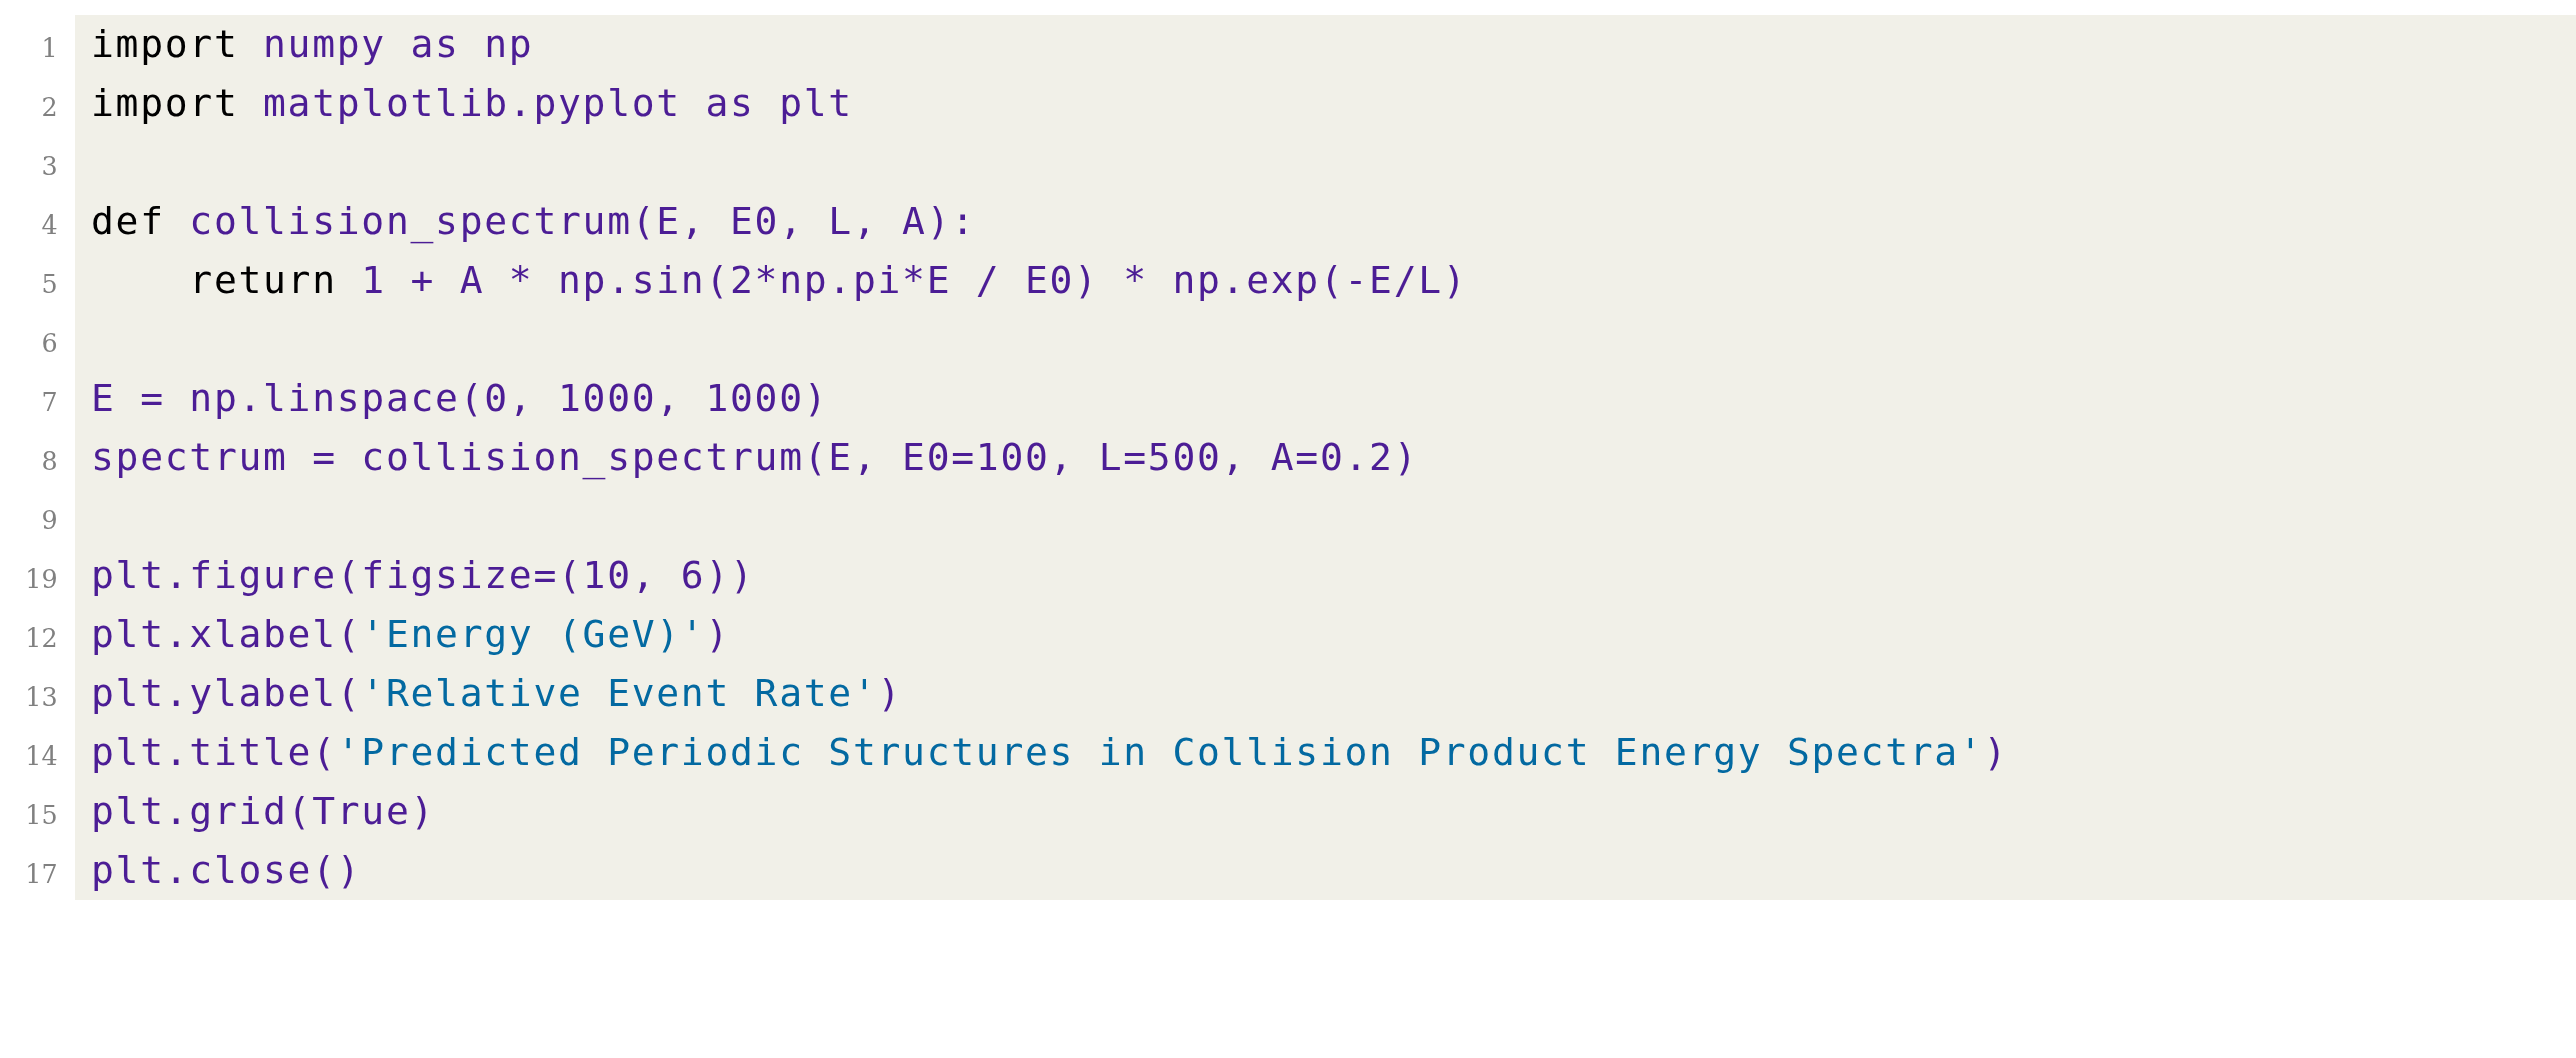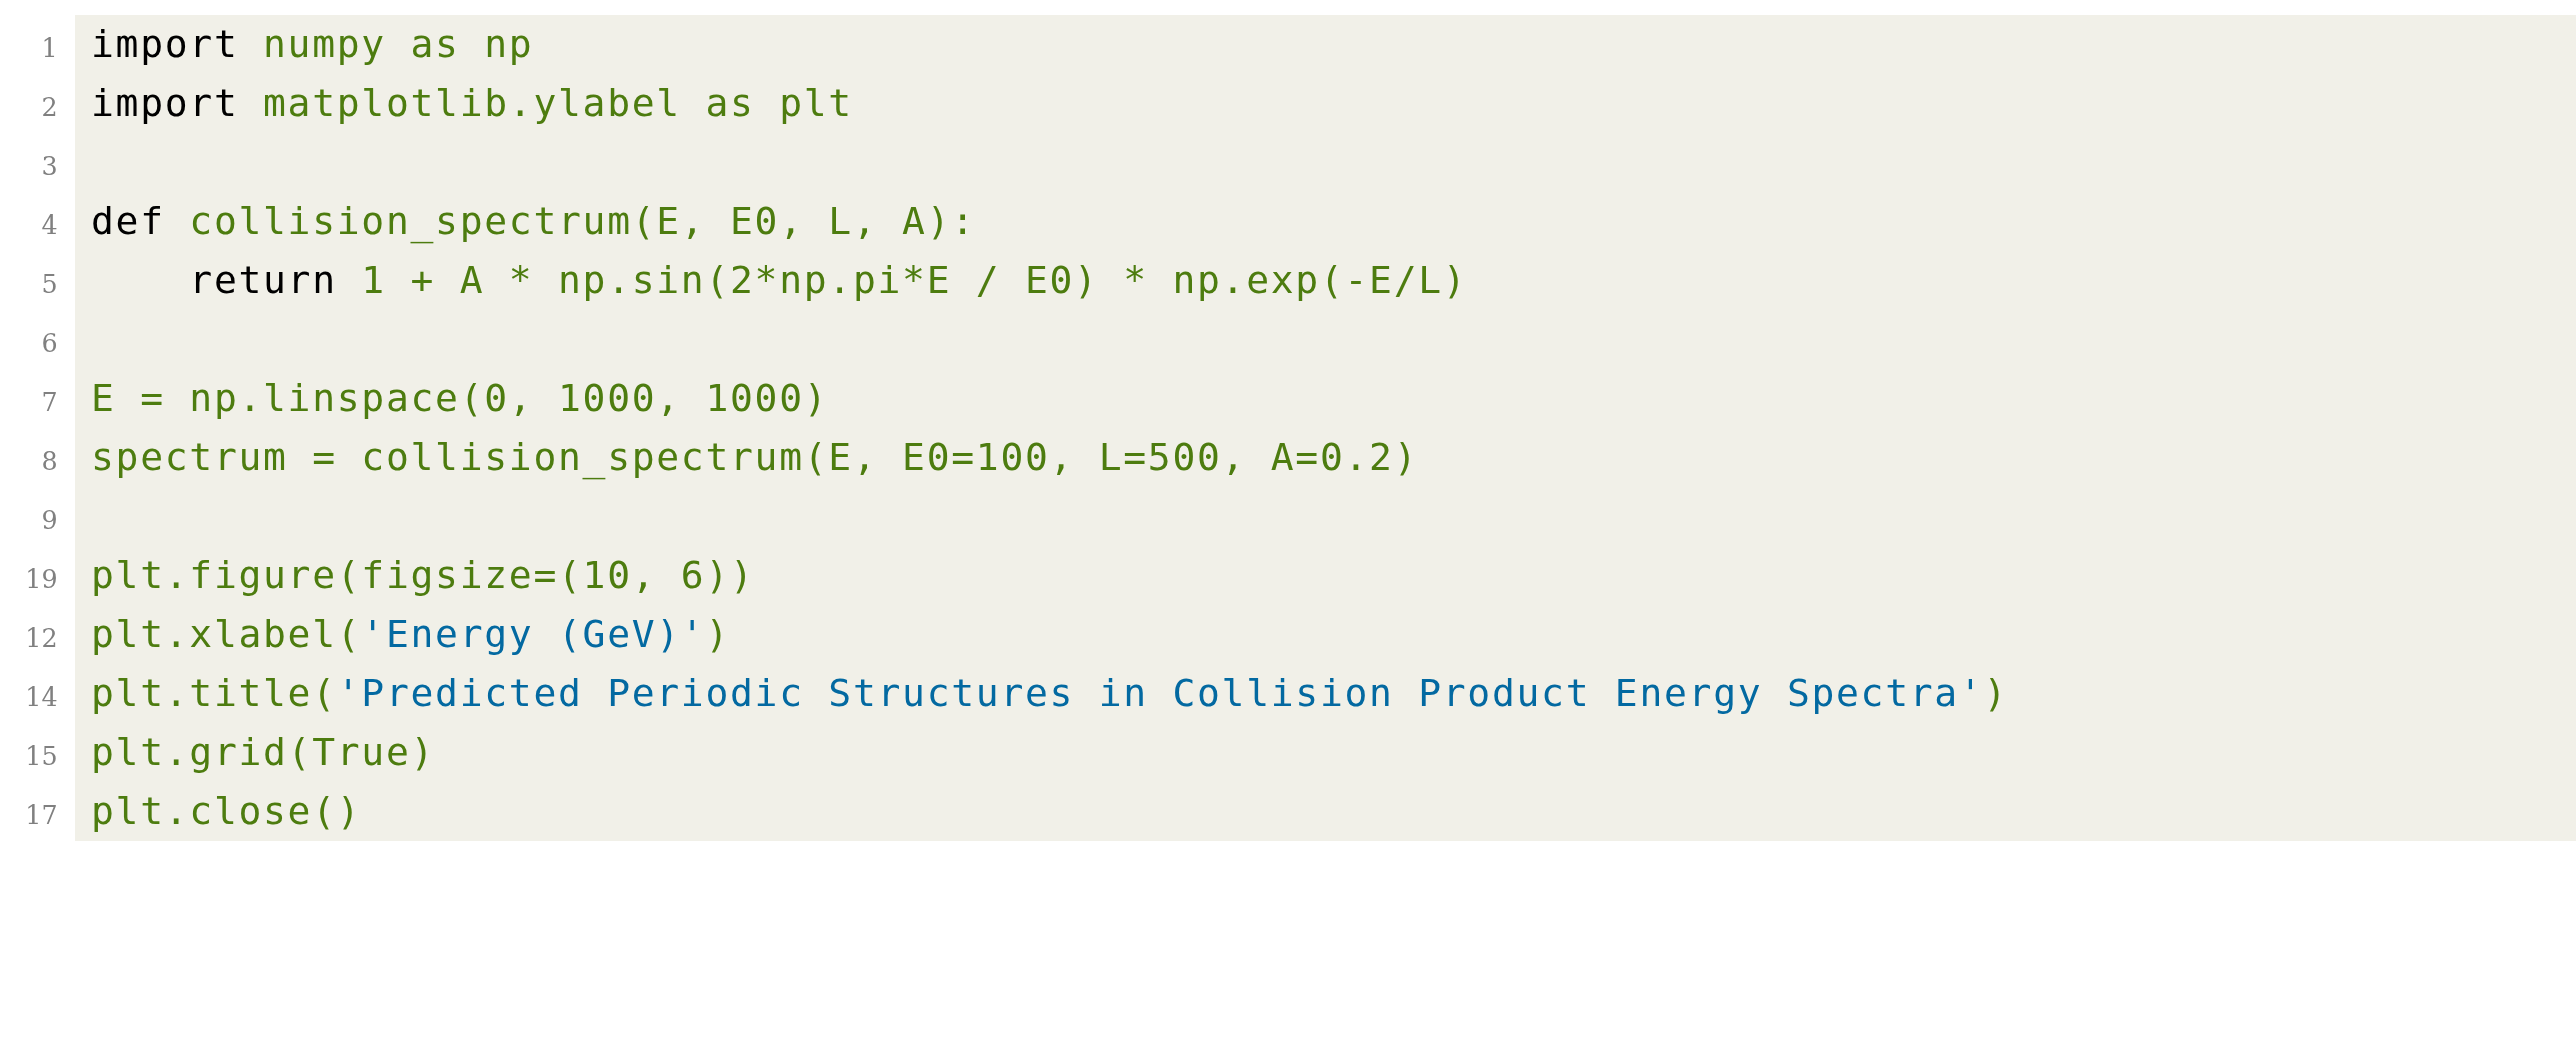--- a/index.html
+++ b/index.html
@@ -58,36 +58,37 @@
     letter-spacing: 1.7px;
     color: #000000;
     padding-left: 16px;
     box-sizing: border-box;
     min-height: 59px;
   }
 
   
   .kw  { color: #000000; }   
   .str { color: #0369a1; }   
-  .pl  { color: #4d7c0f; }   
+  .pl  { color: #4c1d95; }   
 </style>
 </head>
 <body>
 
 <div id="listing">
   <div class="code-block" id="code-block">
       <div class="line"><div class="gutter">1</div><div class="code"><span class="kw">import</span><span class="pl"> numpy as np</span></div></div>
-      <div class="line"><div class="gutter">2</div><div class="code"><span class="kw">import</span><span class="pl"> matplotlib.ylabel as plt</span></div></div>
+      <div class="line"><div class="gutter">2</div><div class="code"><span class="kw">import</span><span class="pl"> matplotlib.pyplot as plt</span></div></div>
       <div class="line"><div class="gutter">3</div><div class="code"><span class="pl">&nbsp;</span></div></div>
       <div class="line"><div class="gutter">4</div><div class="code"><span class="kw">def</span><span class="pl"> collision_spectrum(E, E0, L, A):</span></div></div>
       <div class="line"><div class="gutter">5</div><div class="code"><span class="pl">    </span><span class="kw">return</span><span class="pl"> 1 + A * np.sin(2*np.pi*E / E0) * np.exp(-E/L)</span></div></div>
       <div class="line"><div class="gutter">6</div><div class="code"><span class="pl">&nbsp;</span></div></div>
       <div class="line"><div class="gutter">7</div><div class="code"><span class="pl">E = np.linspace(0, 1000, 1000)</span></div></div>
       <div class="line"><div class="gutter">8</div><div class="code"><span class="pl">spectrum = collision_spectrum(E, E0=100, L=500, A=0.2)</span></div></div>
       <div class="line"><div class="gutter">9</div><div class="code"><span class="pl">&nbsp;</span></div></div>
       <div class="line"><div class="gutter">19</div><div class="code"><span class="pl">plt.figure(figsize=(10, 6))</span></div></div>
       <div class="line"><div class="gutter">12</div><div class="code"><span class="pl">plt.xlabel(</span><span class="str">'Energy (GeV)'</span><span class="pl">)</span></div></div>
+      <div class="line"><div class="gutter">13</div><div class="code"><span class="pl">plt.ylabel(</span><span class="str">'Relative Event Rate'</span><span class="pl">)</span></div></div>
       <div class="line"><div class="gutter">14</div><div class="code"><span class="pl">plt.title(</span><span class="str">'Predicted Periodic Structures in Collision Product Energy Spectra'</span><span class="pl">)</span></div></div>
       <div class="line"><div class="gutter">15</div><div class="code"><span class="pl">plt.grid(True)</span></div></div>
       <div class="line"><div class="gutter">17</div><div class="code"><span class="pl">plt.close()</span></div></div>
     </div>
 </div>
 
 
 </body></html>

